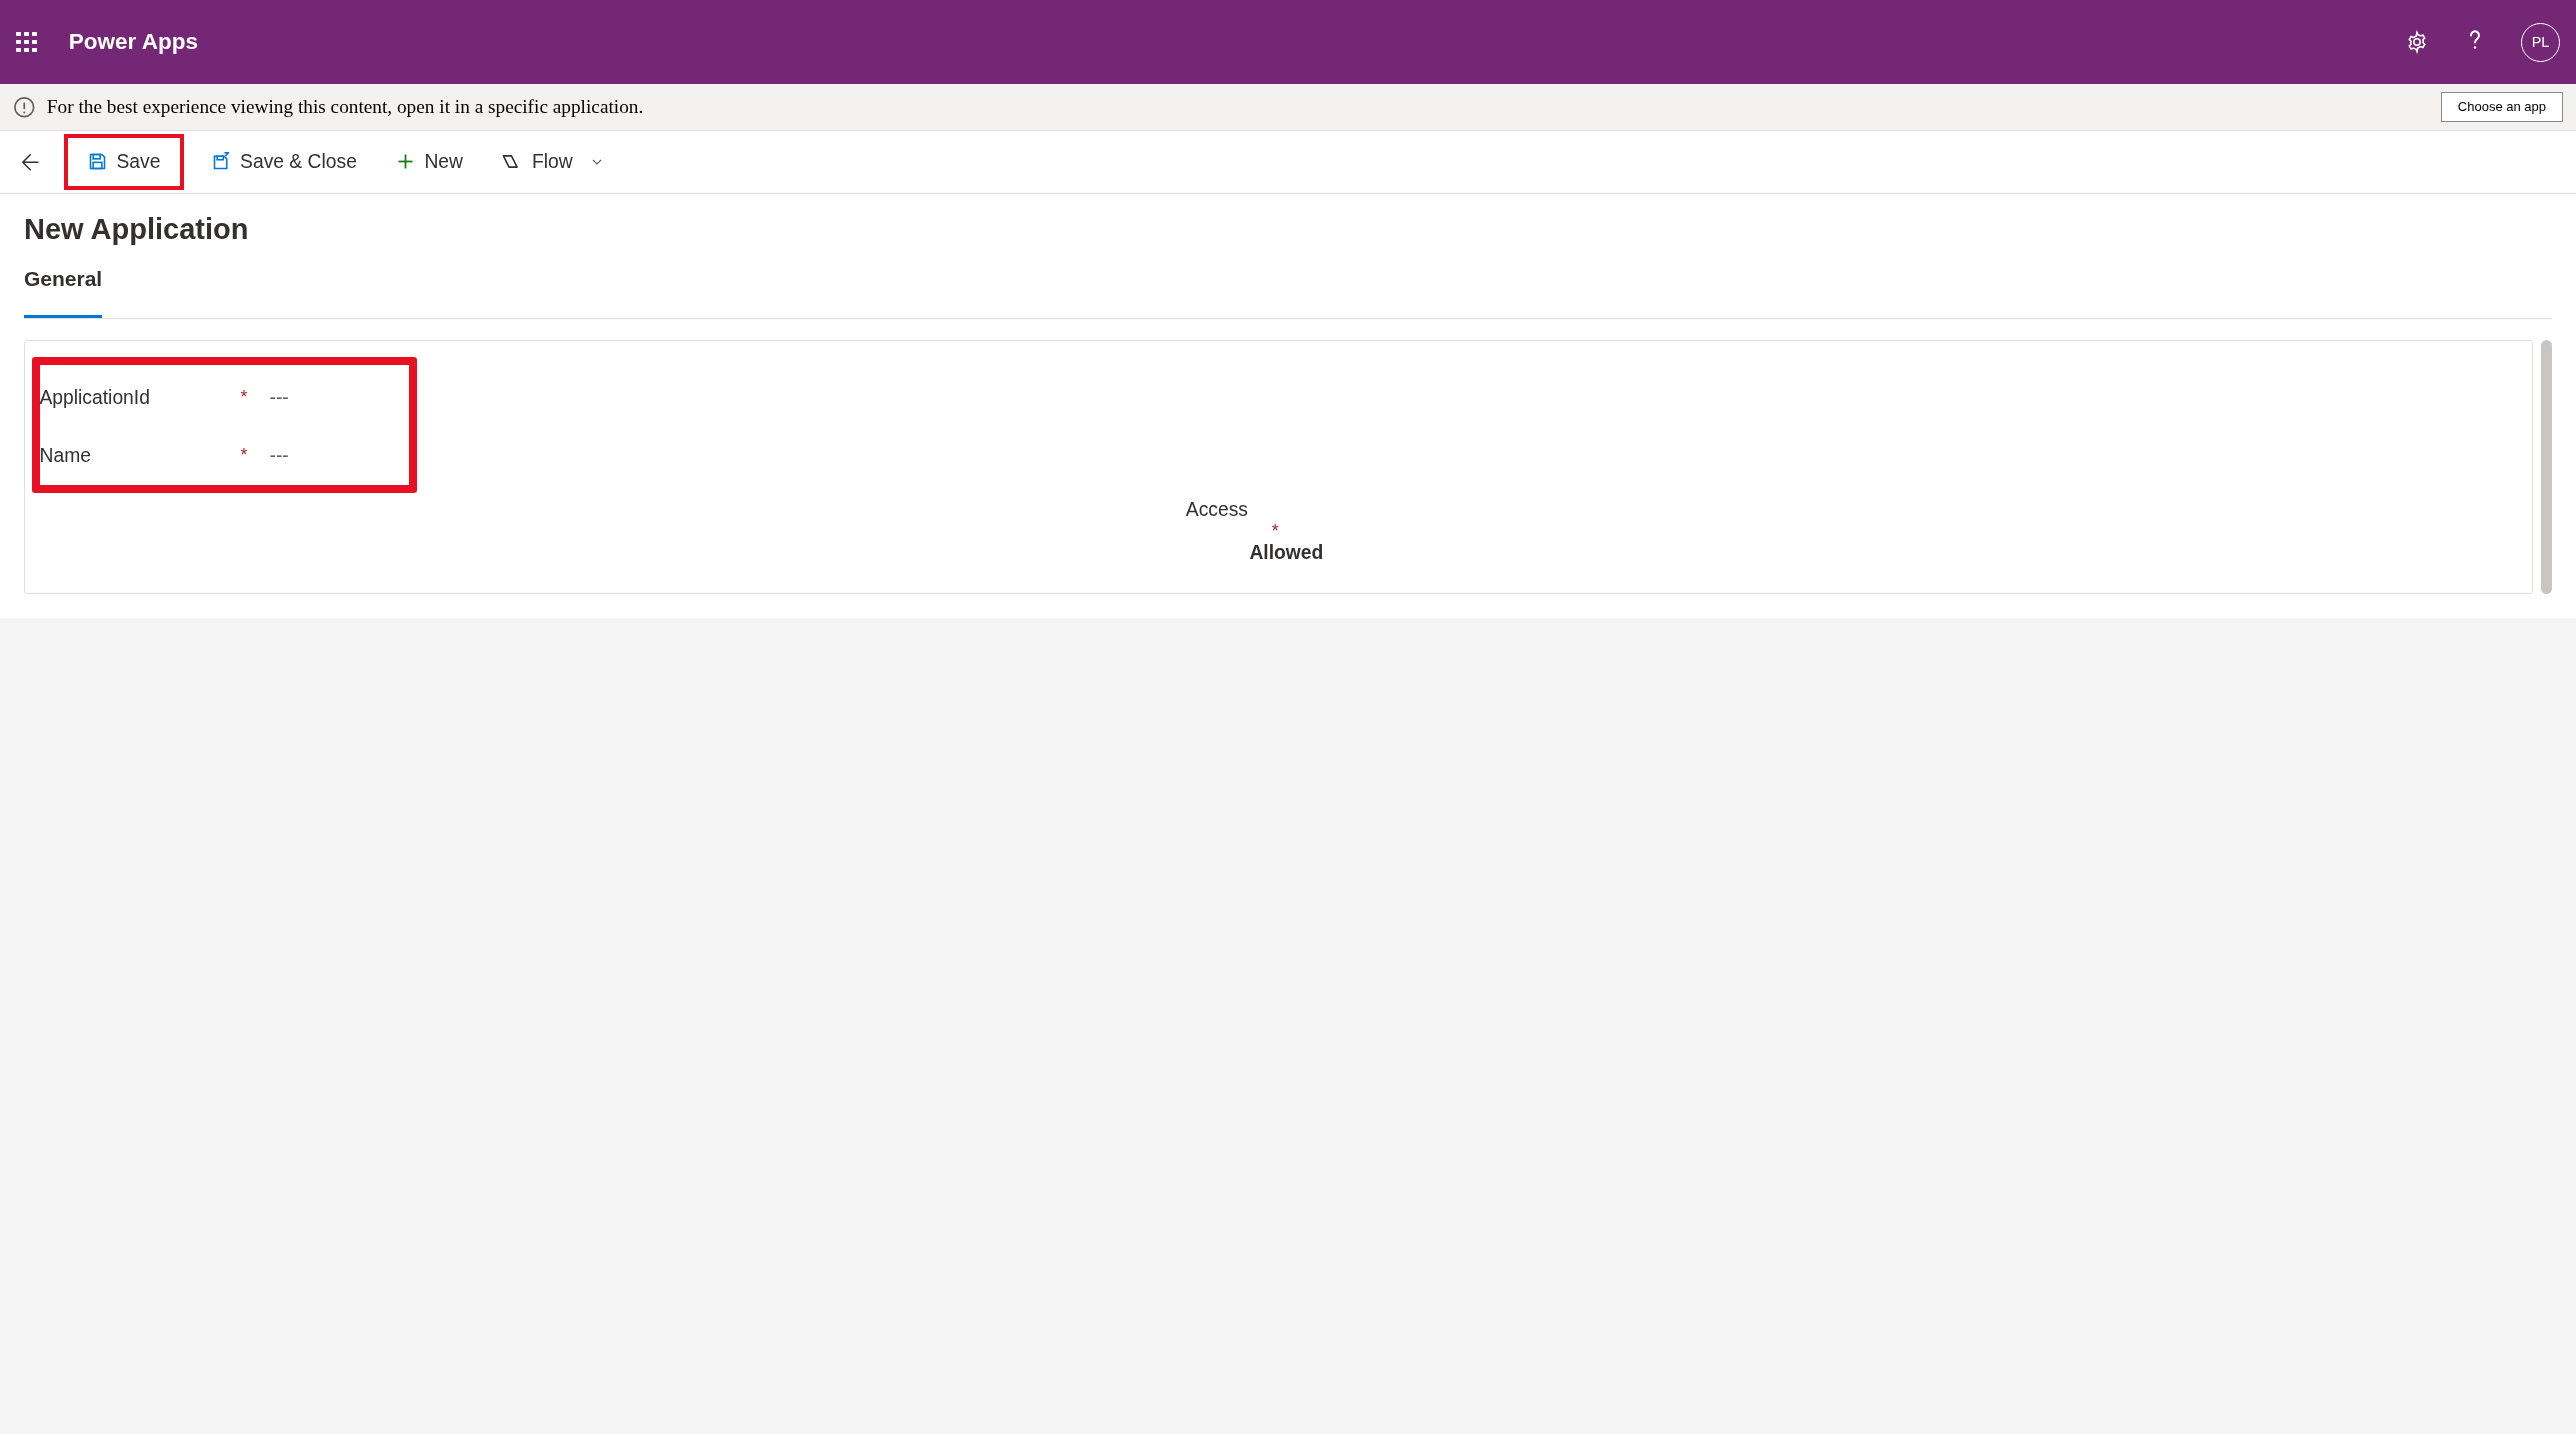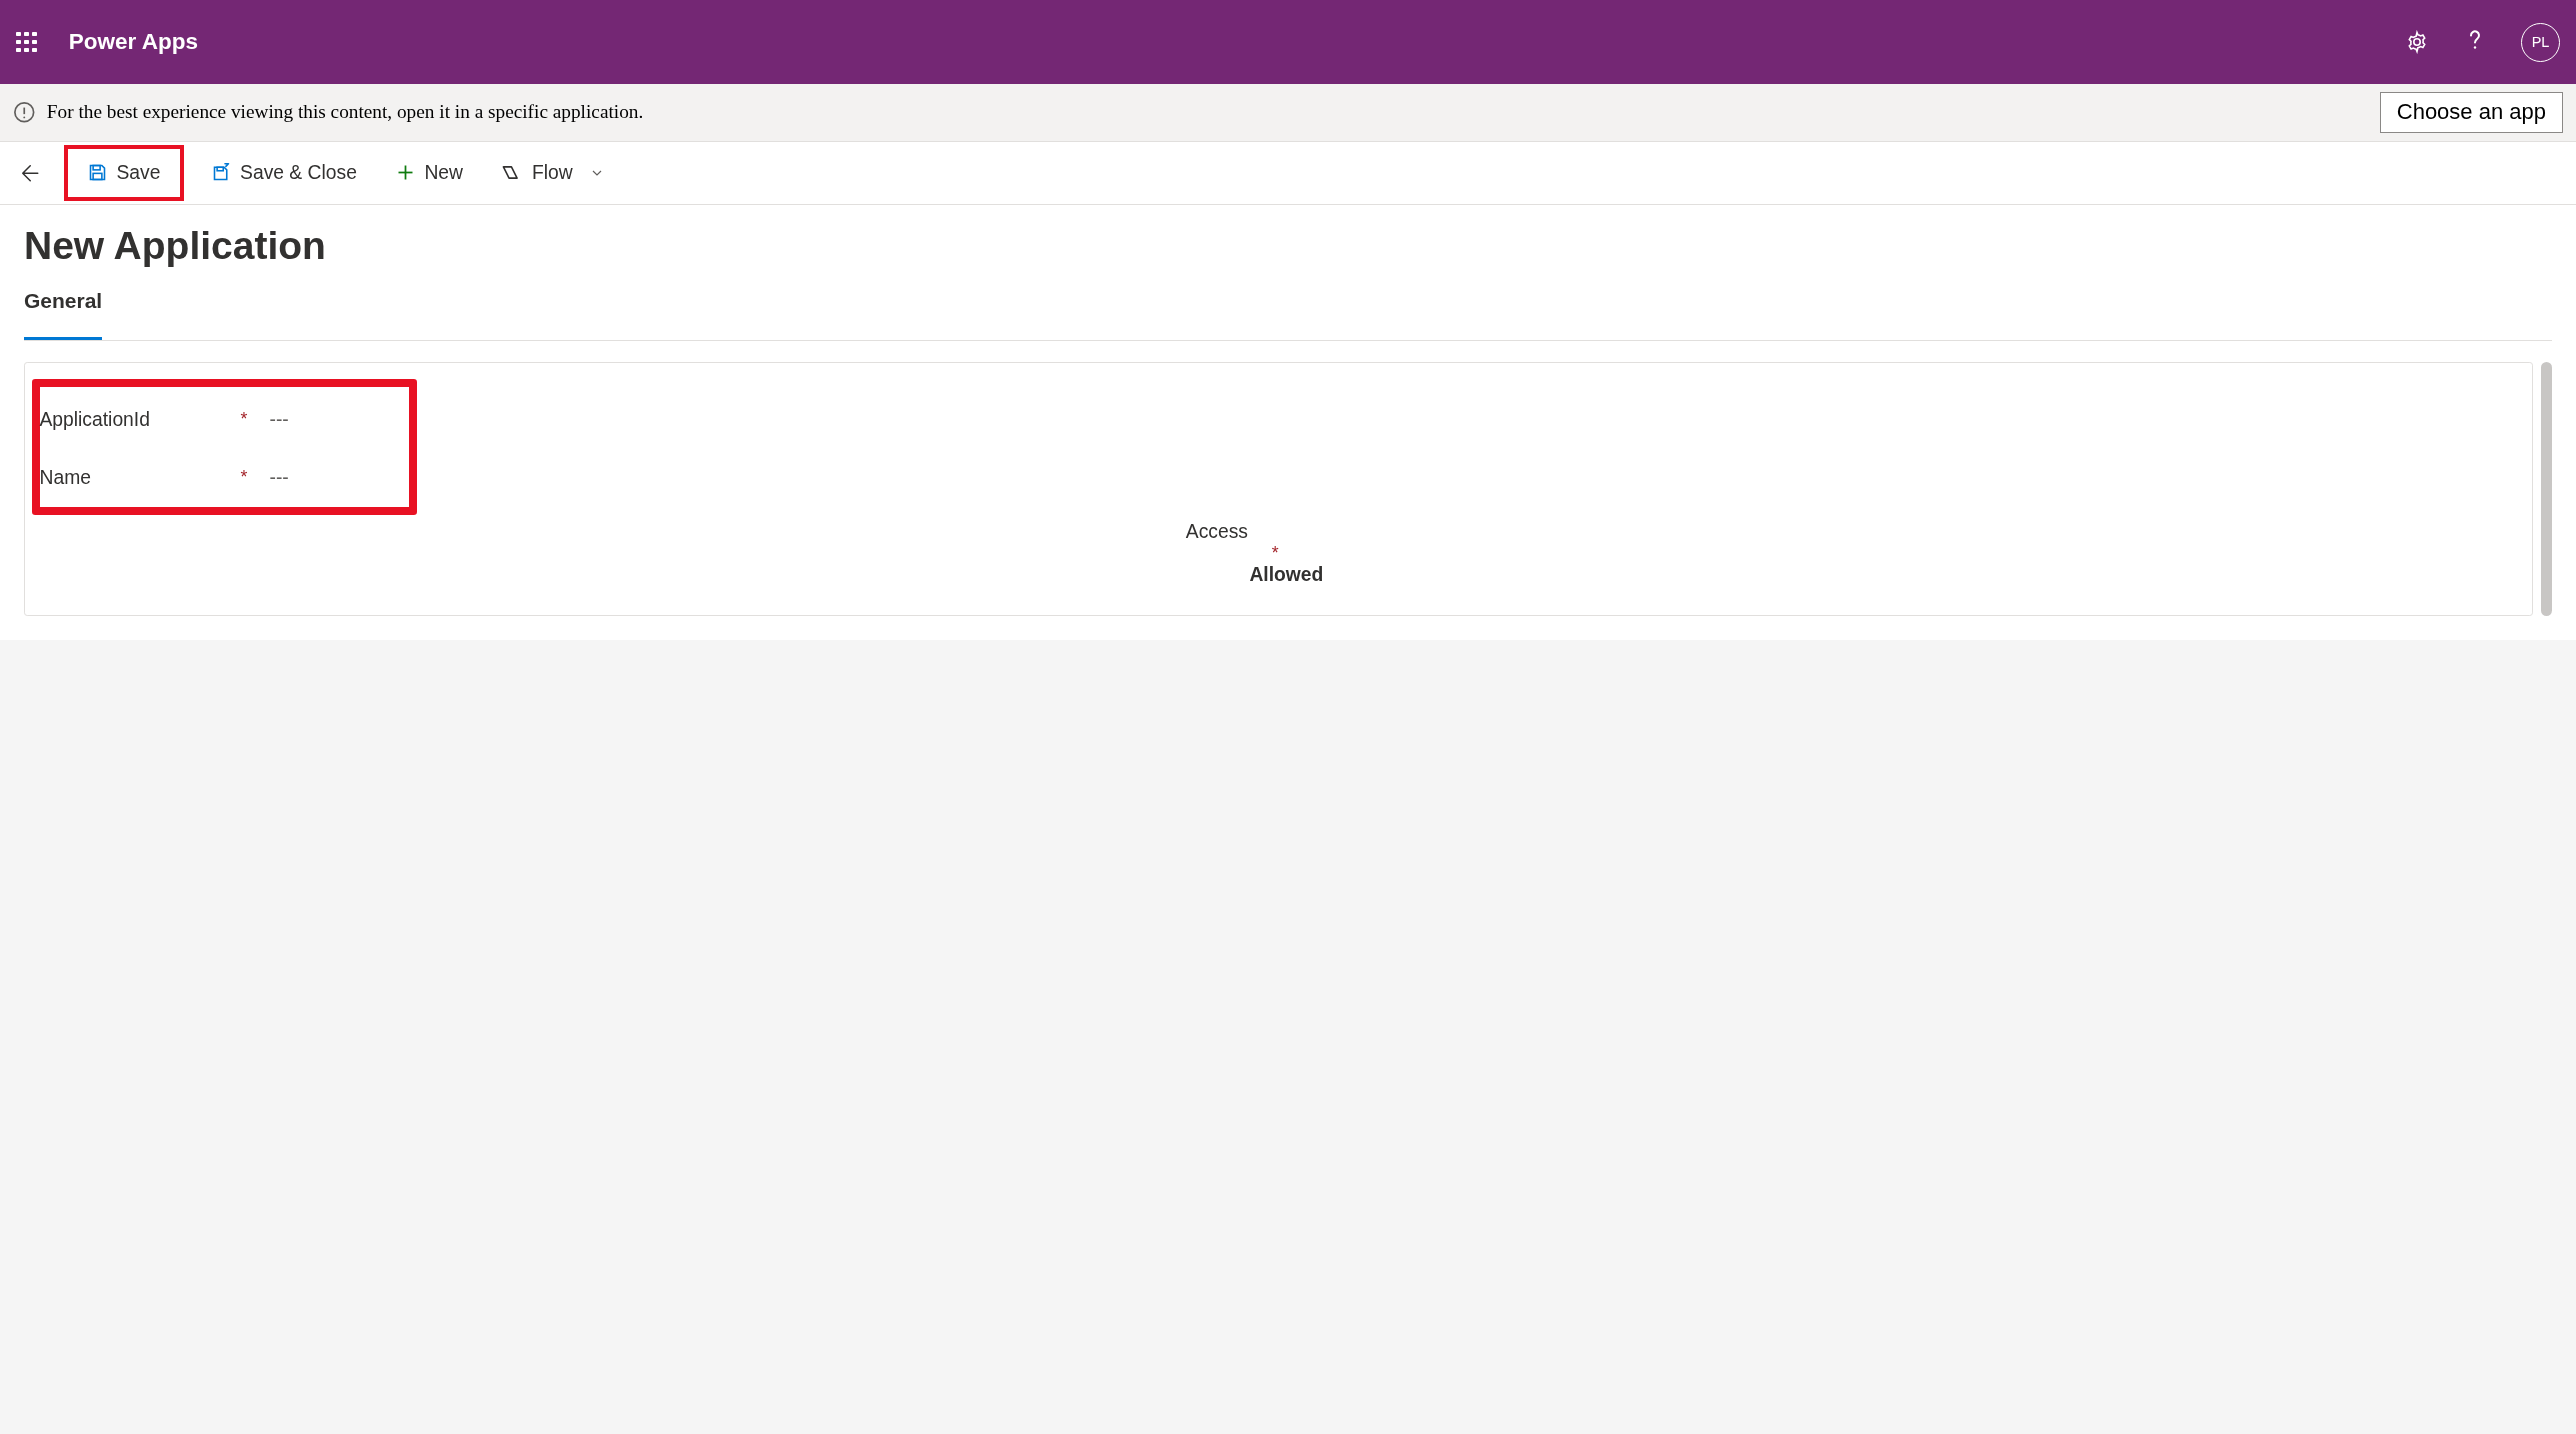--- a/index.html
+++ b/index.html
@@ -78,21 +78,21 @@
   .info-text {
     flex: 1;
     font-size: 19.3px;
     color: #000000;
     font-family: Liberation Serif, serif;
   }
   .choose-app-btn {
     background: white;
     border: 0.8px solid #8a8886;
     padding: 6.4px 16px;
-    font-size: 22px;
+    font-size: 13px;
     cursor: pointer;
     font-family: inherit;
     text-align: center;
   }
   
   .command-bar {
     background: white;
     display: flex;
     align-items: center;
     padding: 11.3px 16px;
@@ -124,21 +124,21 @@
     border: 4.8px solid #e81123;
     padding: 8px 11.3px;
     margin: -8px -3.2px;
   }
   
   .content {
     background: white;
     padding: 19.3px 24px 24px 24px;
   }
   .page-title {
-    font-size: 39px;
+    font-size: 29px;
     font-weight: 700;
     margin-bottom: 21px;
   }
   .tab-strip {
     border-bottom: 0.8px solid #e1dfdd;
     margin-bottom: 21px;
   }
   .tab {
     display: inline-block;
     font-size: 21px;

